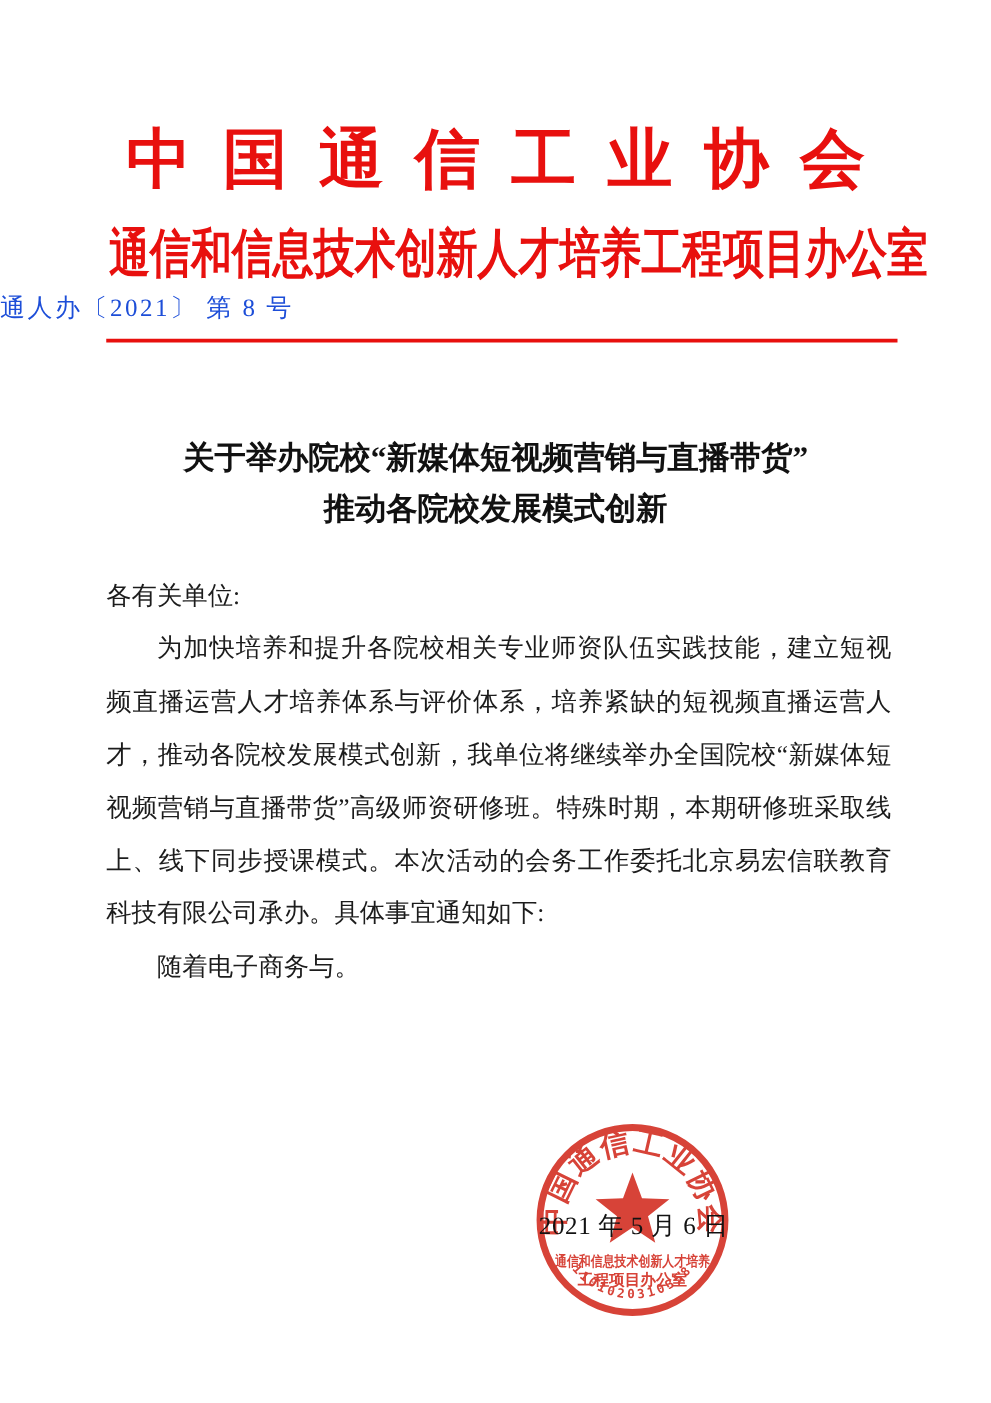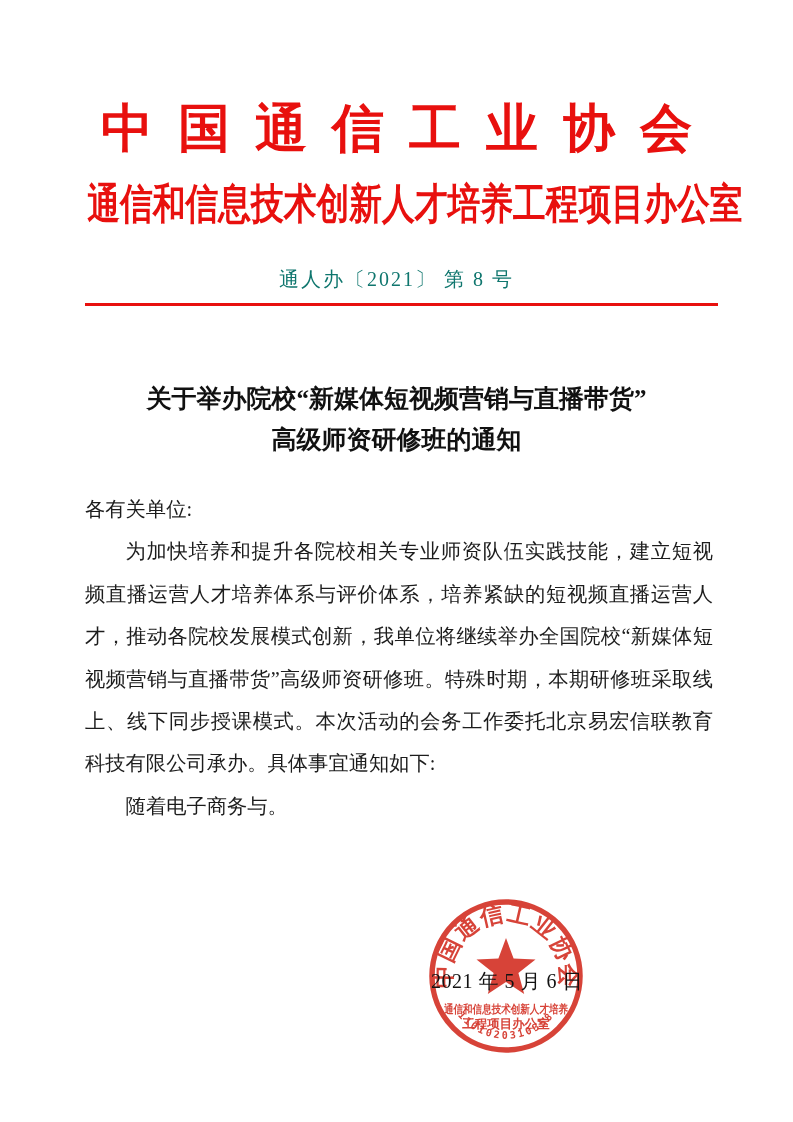--- a/index.html
+++ b/index.html
@@ -35,26 +35,24 @@
     font-size: 42px;
     line-height: 56px;
     font-weight: bold;
     color: var(--header-red);
     text-align: center;
     white-space: nowrap;
     transform: scaleX(0.78);
     transform-origin: 50% 50%;
   }
   .doc-number {
-    margin-top: 32px;
-    text-align: center;
     font-size: 20px;
     line-height: 30px;
     letter-spacing: 2px;
-    color: #0f766e;
+    color: #1d4ed8;
   }
   .red-rule {
     margin: 9px 0 0 85px;
     width: 633px;
     height: 3px;
     background: var(--header-red);
   }
   .doc-title {
     margin-top: 72px;
     text-align: center;
@@ -132,21 +130,21 @@
   <div class="org-primary">中国通信工业协会</div>
 
   <div class="org-secondary">通信和信息技术创新人才培养工程项目办公室</div>
 
   <div class="doc-number">通人办〔2021〕  第 8 号</div>
 
   <div class="red-rule"></div>
 
   <div class="doc-title">
     <div>关于举办院校“新媒体短视频营销与直播带货”</div>
-    <div>高级师资研修班的通知</div>
+    <div>推动各院校发展模式创新</div>
   </div>
 
   <div class="body-text">
     <p>各有关单位:</p>
     <p class="para-indent">为加快培养和提升各院校相关专业师资队伍实践技能，建立短视频直播运营人才培养体系与评价体系，培养紧缺的短视频直播运营人才，推动各院校发展模式创新，我单位将继续举办全国院校“新媒体短视频营销与直播带货”高级师资研修班。特殊时期，本期研修班采取线上、线下同步授课模式。本次活动的会务工作委托北京易宏信联教育科技有限公司承办。具体事宜通知如下:</p>
     <p class="para-indent">随着电子商务与。</p>
   </div>
 
   <div class="seal-wrap">
     <svg viewBox="0 0 172 172" xmlns="http://www.w3.org/2000/svg">

